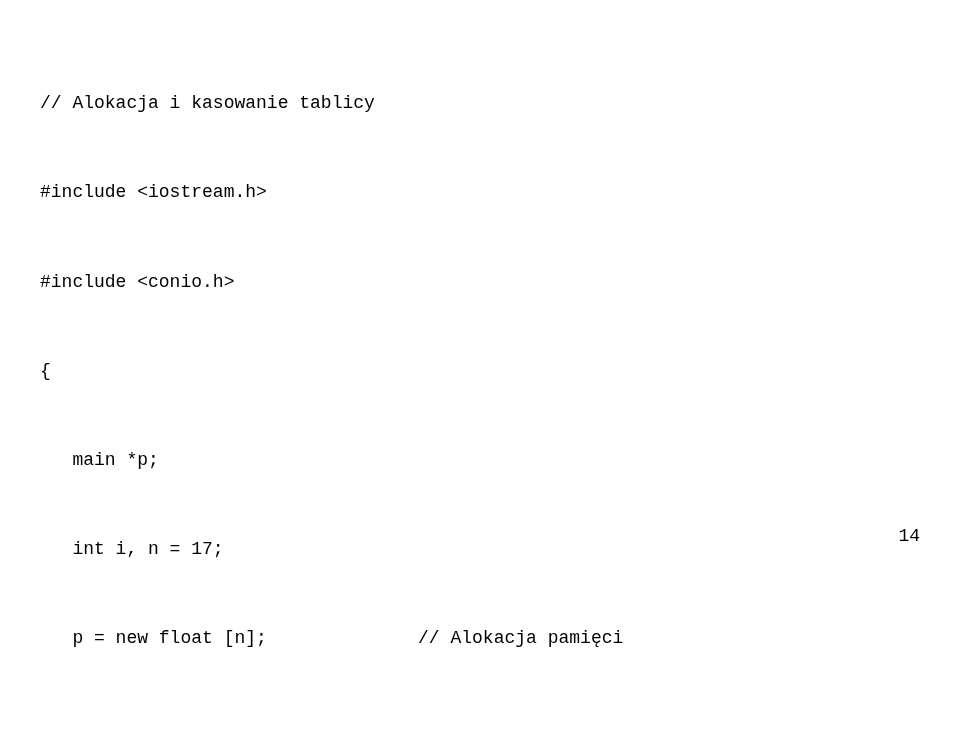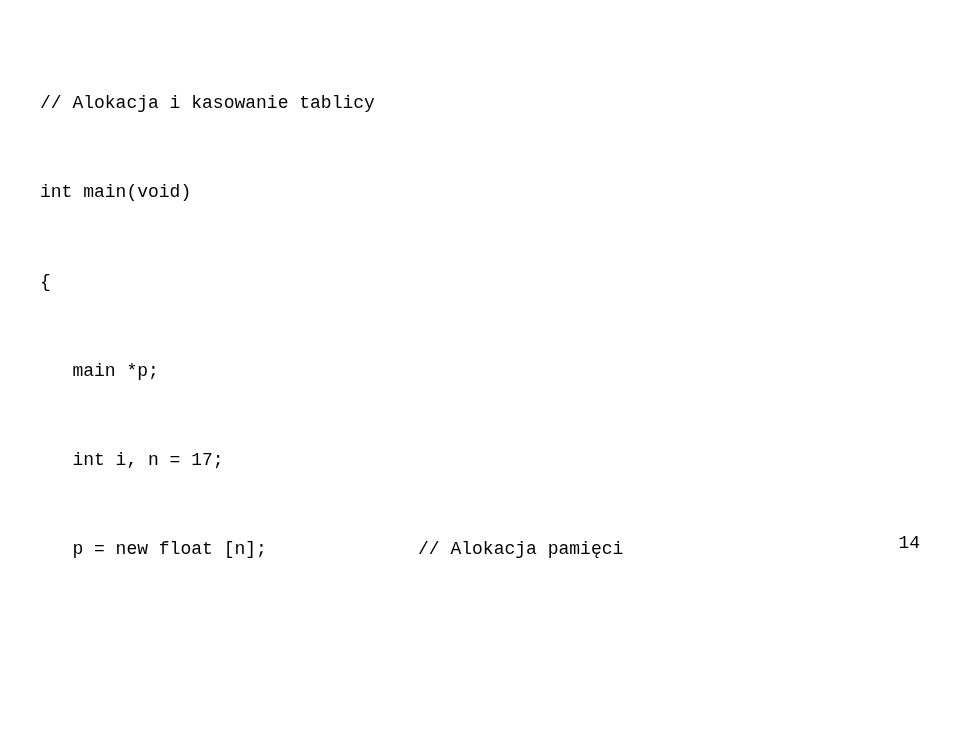--- a/index.html
+++ b/index.html
@@ -32,34 +32,35 @@
       white-space: pre;
     }
 
     .code-line {
       display: block;
       white-space: pre;
     }
 
     .page-number {
       position: absolute;
-      bottom: 9px;
+      bottom: 16px;
       right: 40px;
       font-family: 'Courier New', Courier, monospace;
       font-size: 18px;
       color: #000000;
     }
   </style>
 </head>
 <body>
 
 <div class="page-container">
   <div class="code-block">
     <span class="code-line">// Alokacja i kasowanie tablicy</span>
-    <span class="code-line">int main(void)</span>
+    <span class="code-line">#include &lt;iostream.h&gt;</span>
+    <span class="code-line">#include &lt;conio.h&gt;</span>
     <span class="code-line">{</span>
     <span class="code-line">   main *p;</span>
     <span class="code-line">   int i, n = 17;</span>
     <span class="code-line">   p = new float [n];              // Alokacja pamięci</span>
     
     
     
     
     
     

